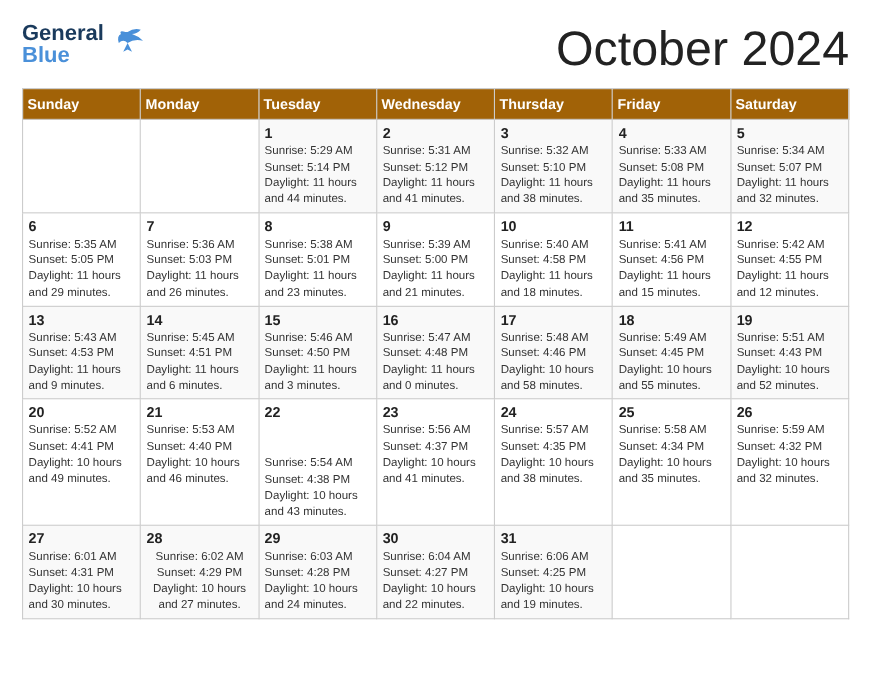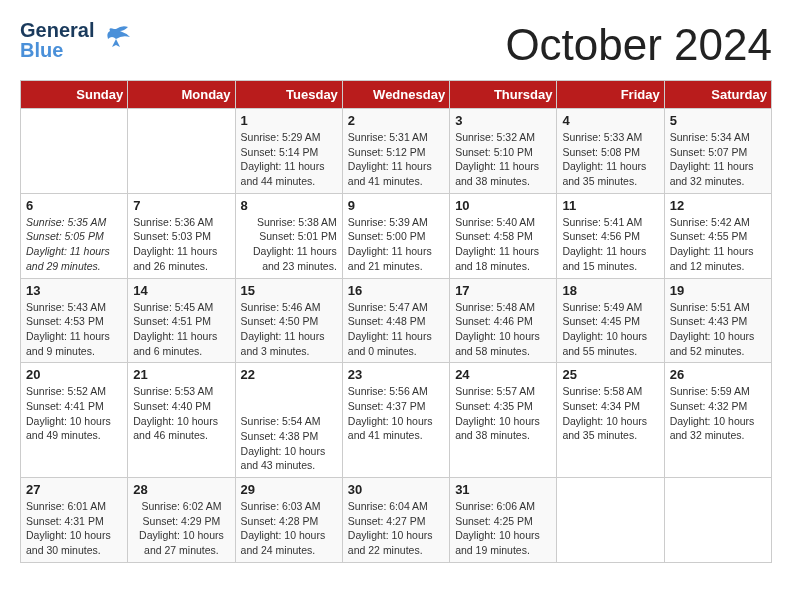--- a/index.html
+++ b/index.html
@@ -32,26 +32,26 @@
     .location {
       font-size: 16px;
       color: #444;
     }
     table {
       width: 100%;
       border-collapse: collapse;
       table-layout: fixed;
     }
     thead tr th {
-      background-color: #b91c1c;
+      background-color: #a16207;
       color: #fff;
       font-size: 13px;
       font-weight: bold;
       padding: 6px 4px;
-      text-align: right;
+      text-align: left;
       border: 1px solid #ccc;
     }
     tbody tr td {
       border: 1px solid #ccc;
       vertical-align: top;
       padding: 4px 5px;
       font-size: 11px;
       color: #222;
       height: 80px;
       background: #fff;
@@ -141,33 +141,33 @@
         <td>
           <span class="day-num">5</span>
           <div class="day-info" style="white-space: pre-line;">Sunrise: 5:34 AM
 Sunset: 5:07 PM
 Daylight: 11 hours and 32 minutes.</div>
         </td>
       </tr>
       <tr>
         <td>
           <span class="day-num">6</span>
-          <div class="day-info" style="white-space: pre-line; font-style: italic;">Sunrise: 5:35 AM
+          <div class="day-info" style="white-space: pre-line;">Sunrise: 5:35 AM
 Sunset: 5:05 PM
 Daylight: 11 hours and 29 minutes.</div>
         </td>
         <td>
           <span class="day-num">7</span>
           <div class="day-info" style="white-space: pre-line;">Sunrise: 5:36 AM
 Sunset: 5:03 PM
 Daylight: 11 hours and 26 minutes.</div>
         </td>
         <td>
           <span class="day-num">8</span>
-          <div class="day-info" style="white-space: pre-line; text-align: right;">Sunrise: 5:38 AM
+          <div class="day-info" style="white-space: pre-line;">Sunrise: 5:38 AM
 Sunset: 5:01 PM
 Daylight: 11 hours and 23 minutes.</div>
         </td>
         <td>
           <span class="day-num">9</span>
           <div class="day-info" style="white-space: pre-line;">Sunrise: 5:39 AM
 Sunset: 5:00 PM
 Daylight: 11 hours and 21 minutes.</div>
         </td>
         <td>

